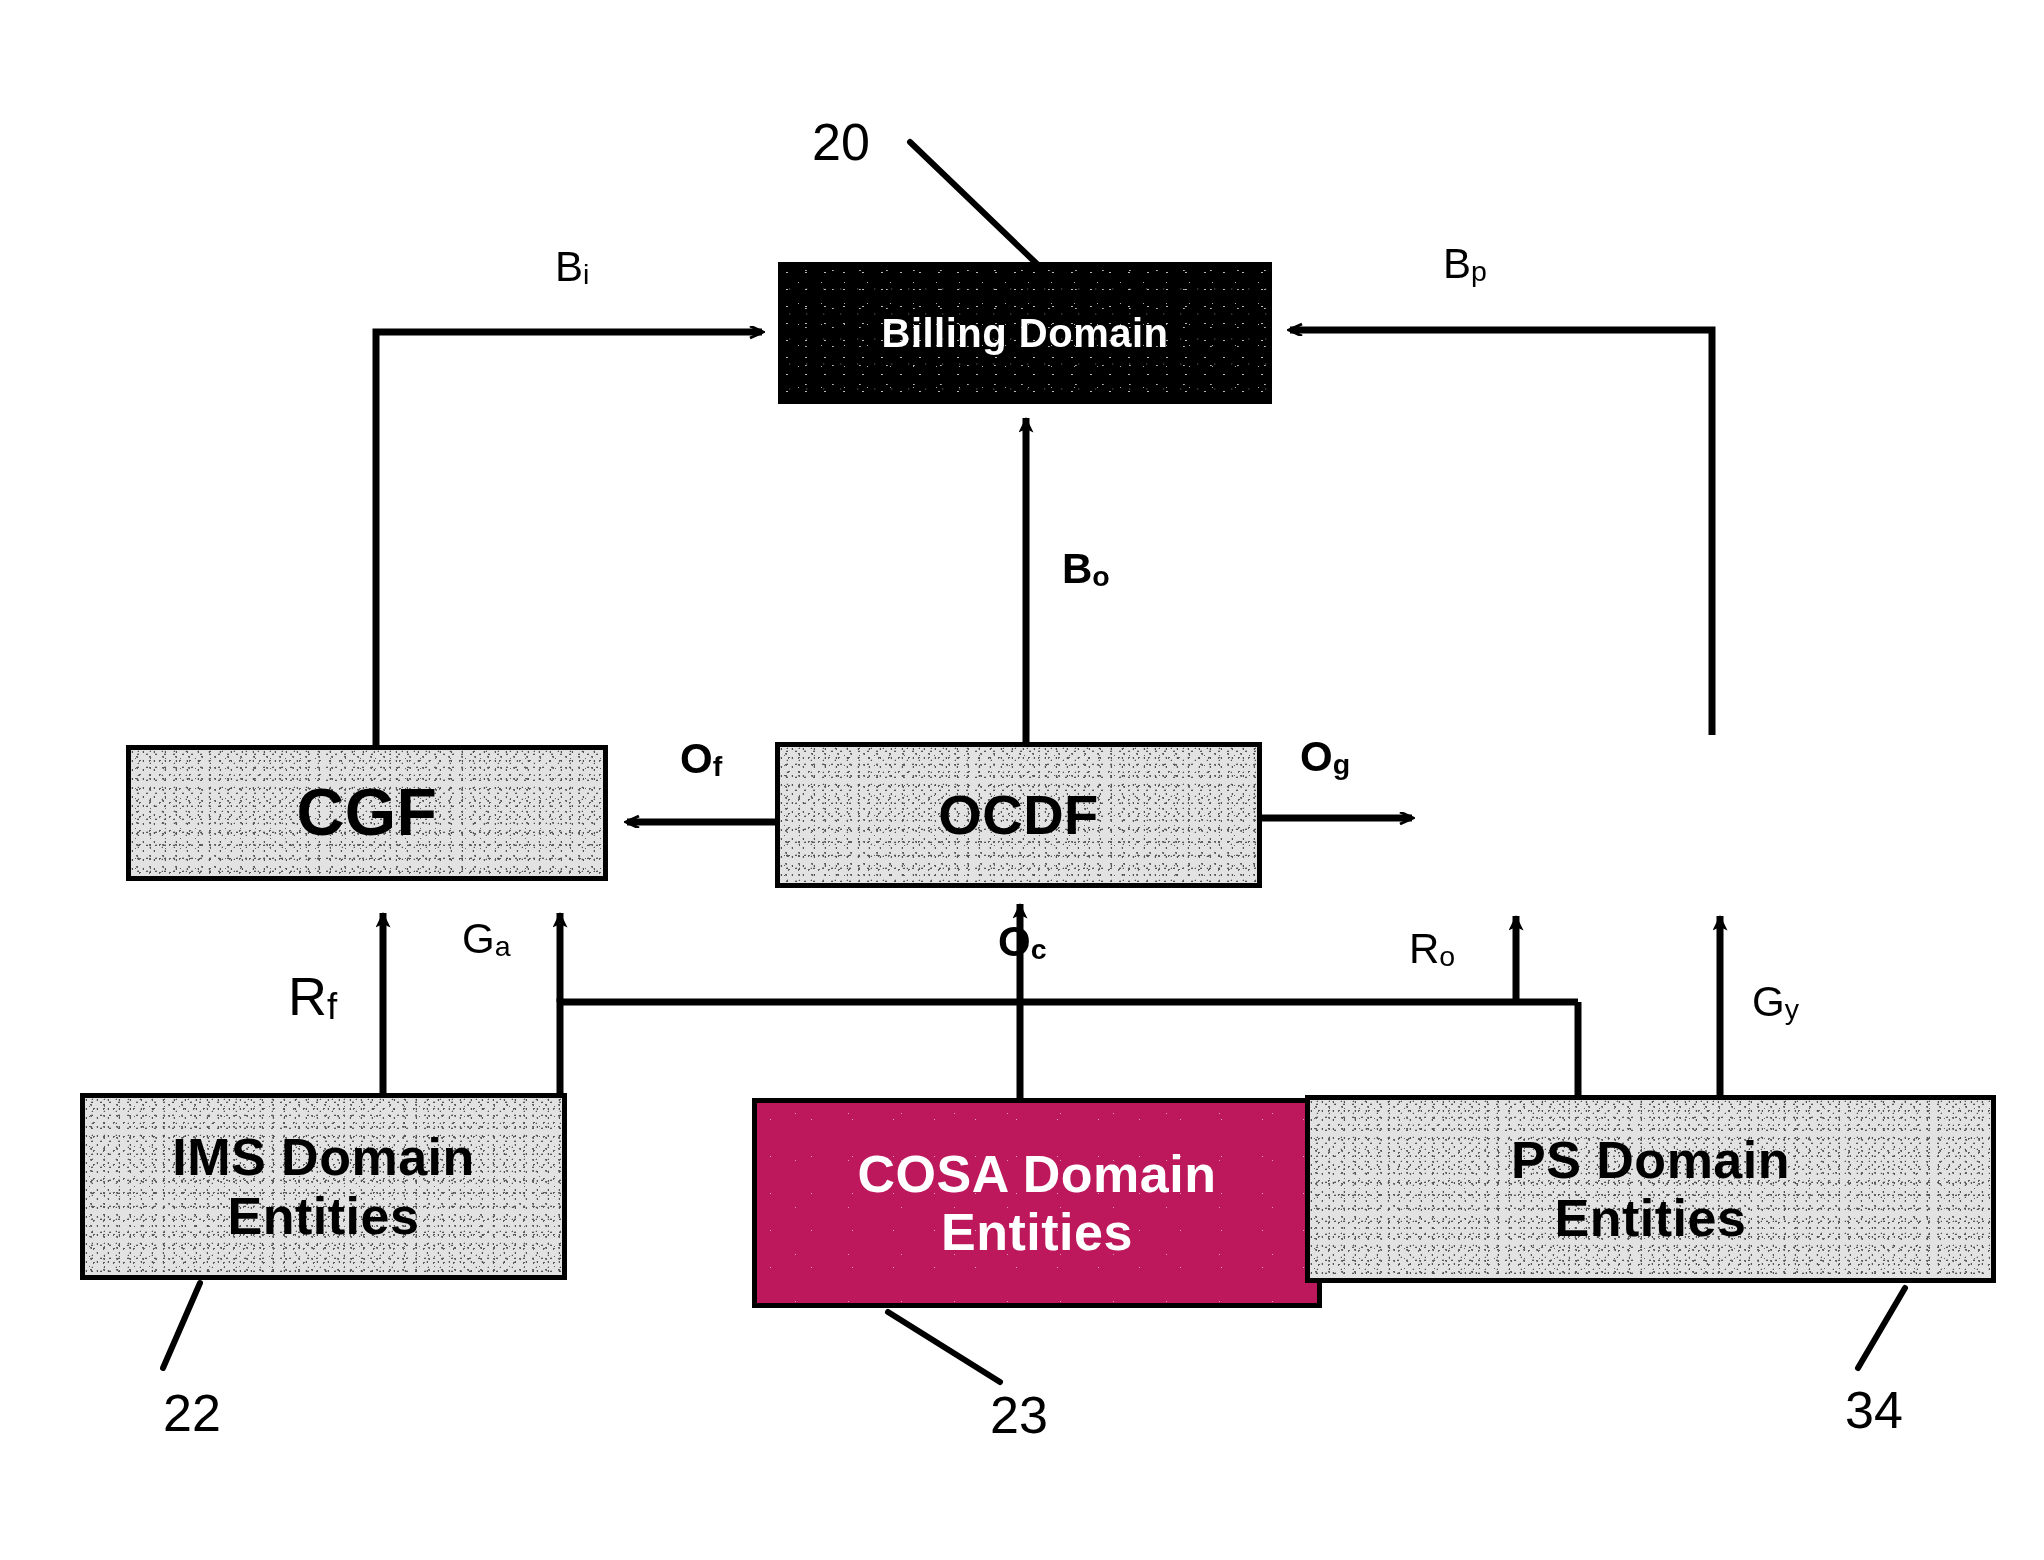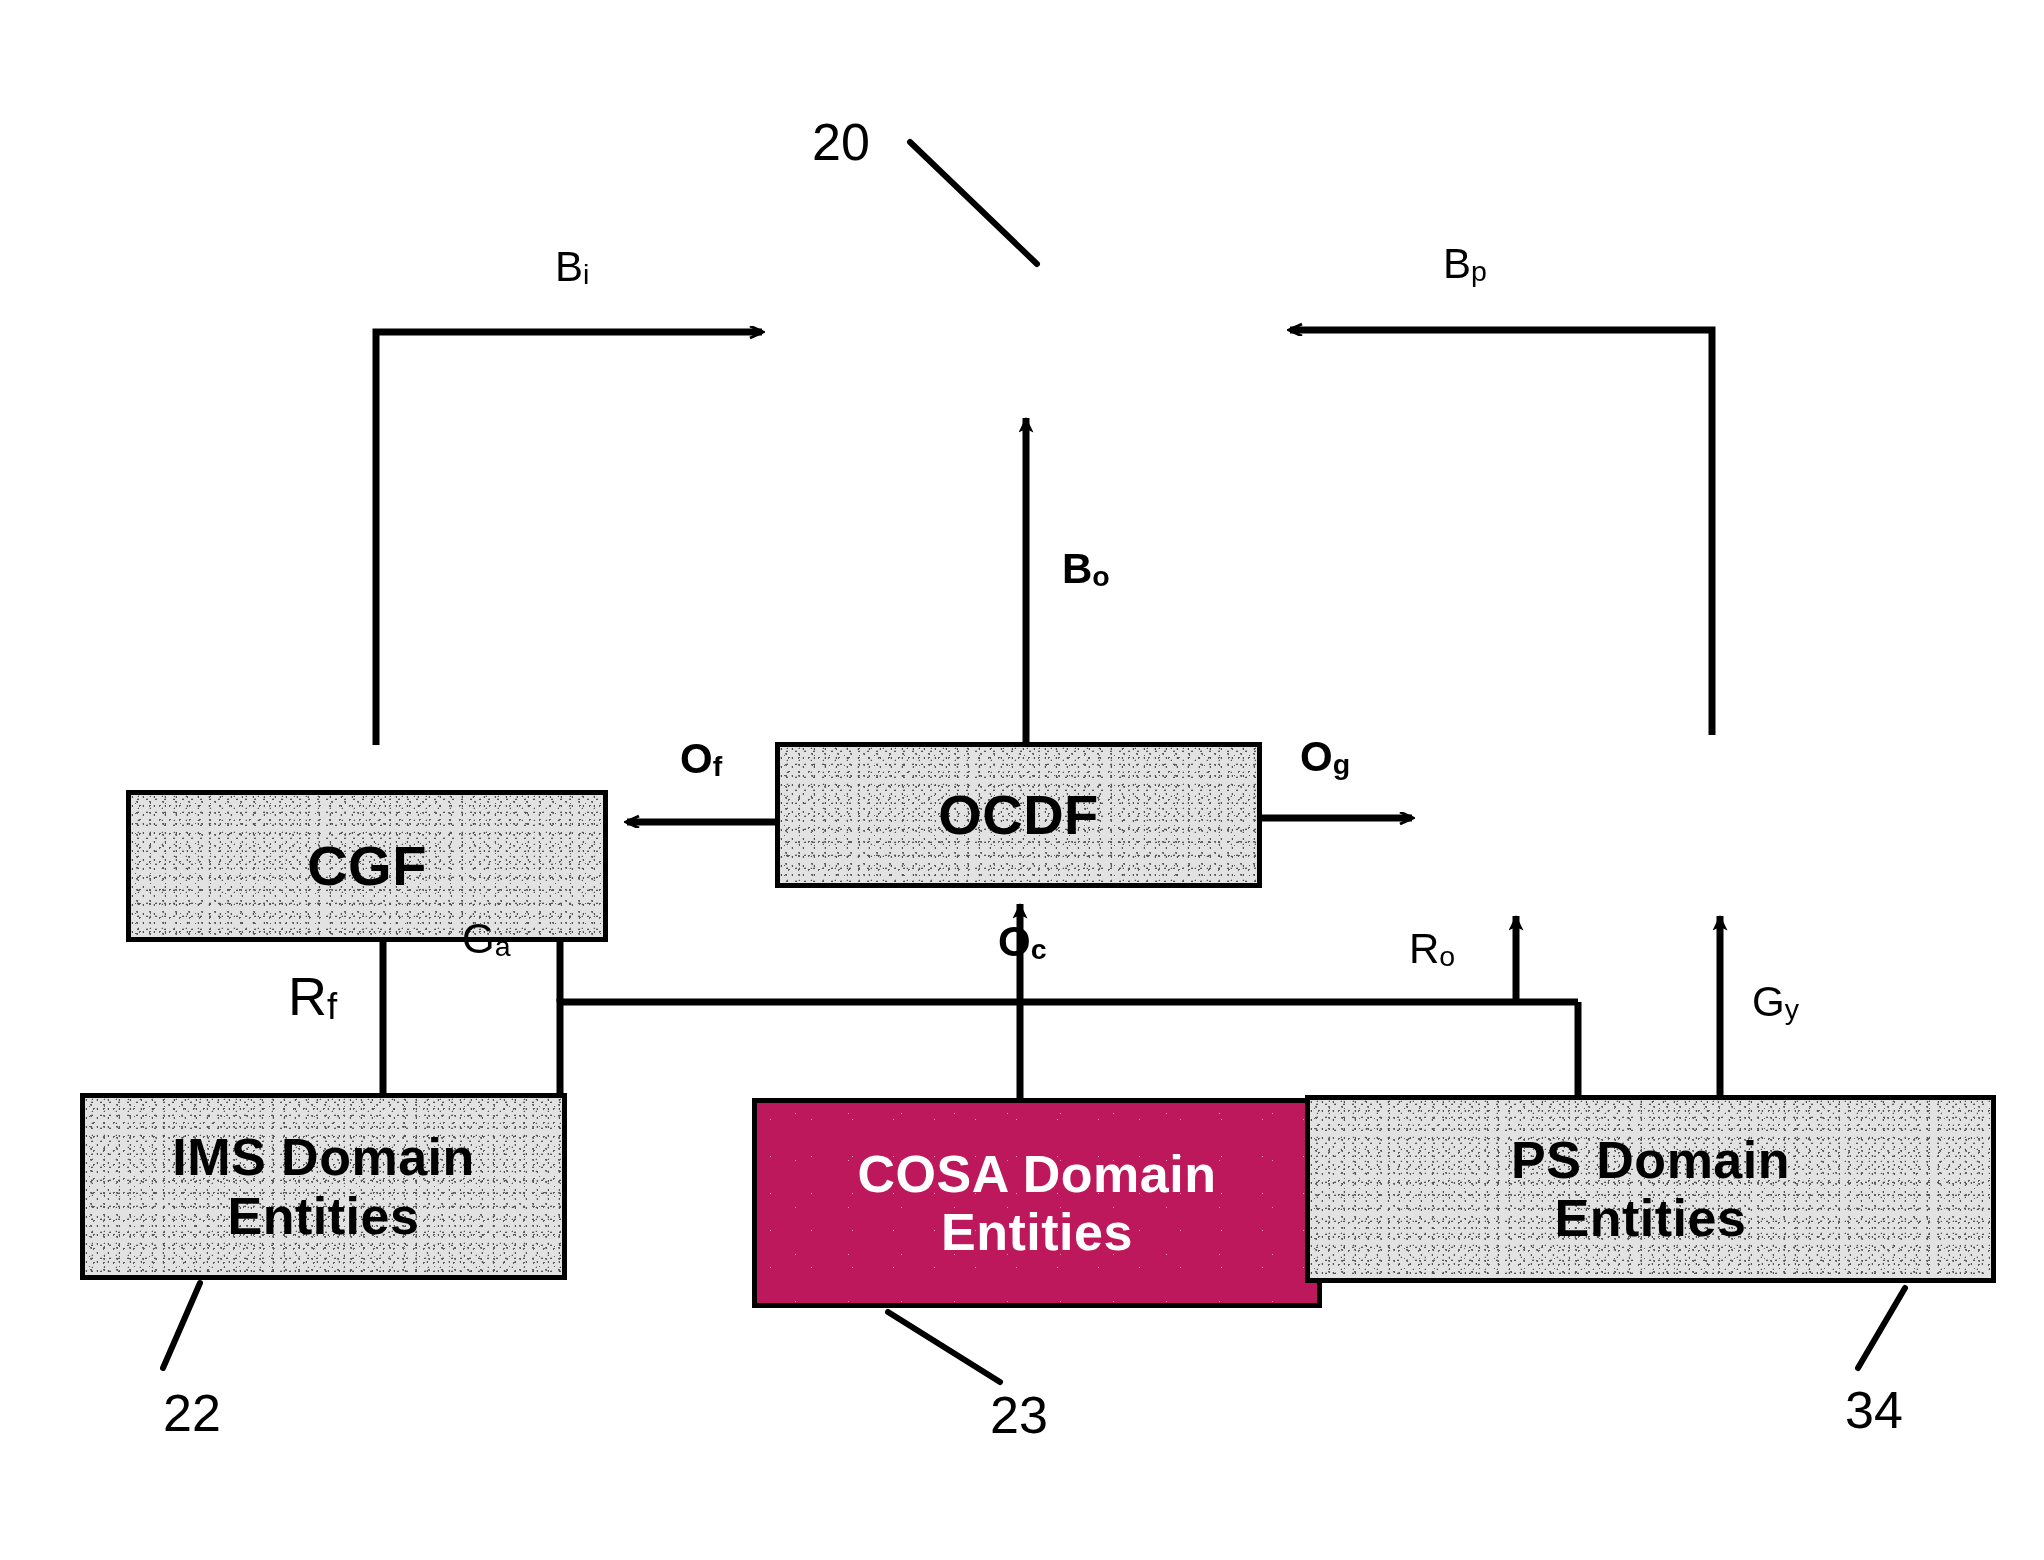--- a/index.html
+++ b/index.html
@@ -160,22 +160,25 @@
     </g>
 
     <g stroke="#000" stroke-width="6" fill="none" stroke-linecap="round">
       <line x1="910" y1="142" x2="1037" y2="264"></line>
       <line x1="200" y1="1283" x2="163" y2="1368"></line>
       <line x1="888" y1="1312" x2="1000" y2="1382"></line>
       <line x1="1905" y1="1288" x2="1858" y2="1368"></line>
     </g>
   </svg>
 
-
-  <div class="node light" id="node-cgf" style="left:126px; top:745px; width:482px; height:152px; font-size:56px;margin-top:45px;">
+  <div class="node dark" id="node-billing-domain" style="left:778px; top:262px; width:494px; height:142px; font-size:40px;">
+    <span class="label">Billing Domain</span>
+  </div>
+
+  <div class="node light" id="node-cgf" style="left:126px; top:745px; width:482px; height:136px; font-size:66px;">
     <span class="label">CGF</span>
   </div>
 
   <div class="node light" id="node-ocdf" style="left:775px; top:742px; width:487px; height:146px; font-size:56px;">
     <span class="label">OCDF</span>
   </div>
 
 
   <div class="node light" id="node-ims" style="left:80px; top:1093px; width:487px; height:187px; font-size:52px;">
     <span class="label">IMS Domain

